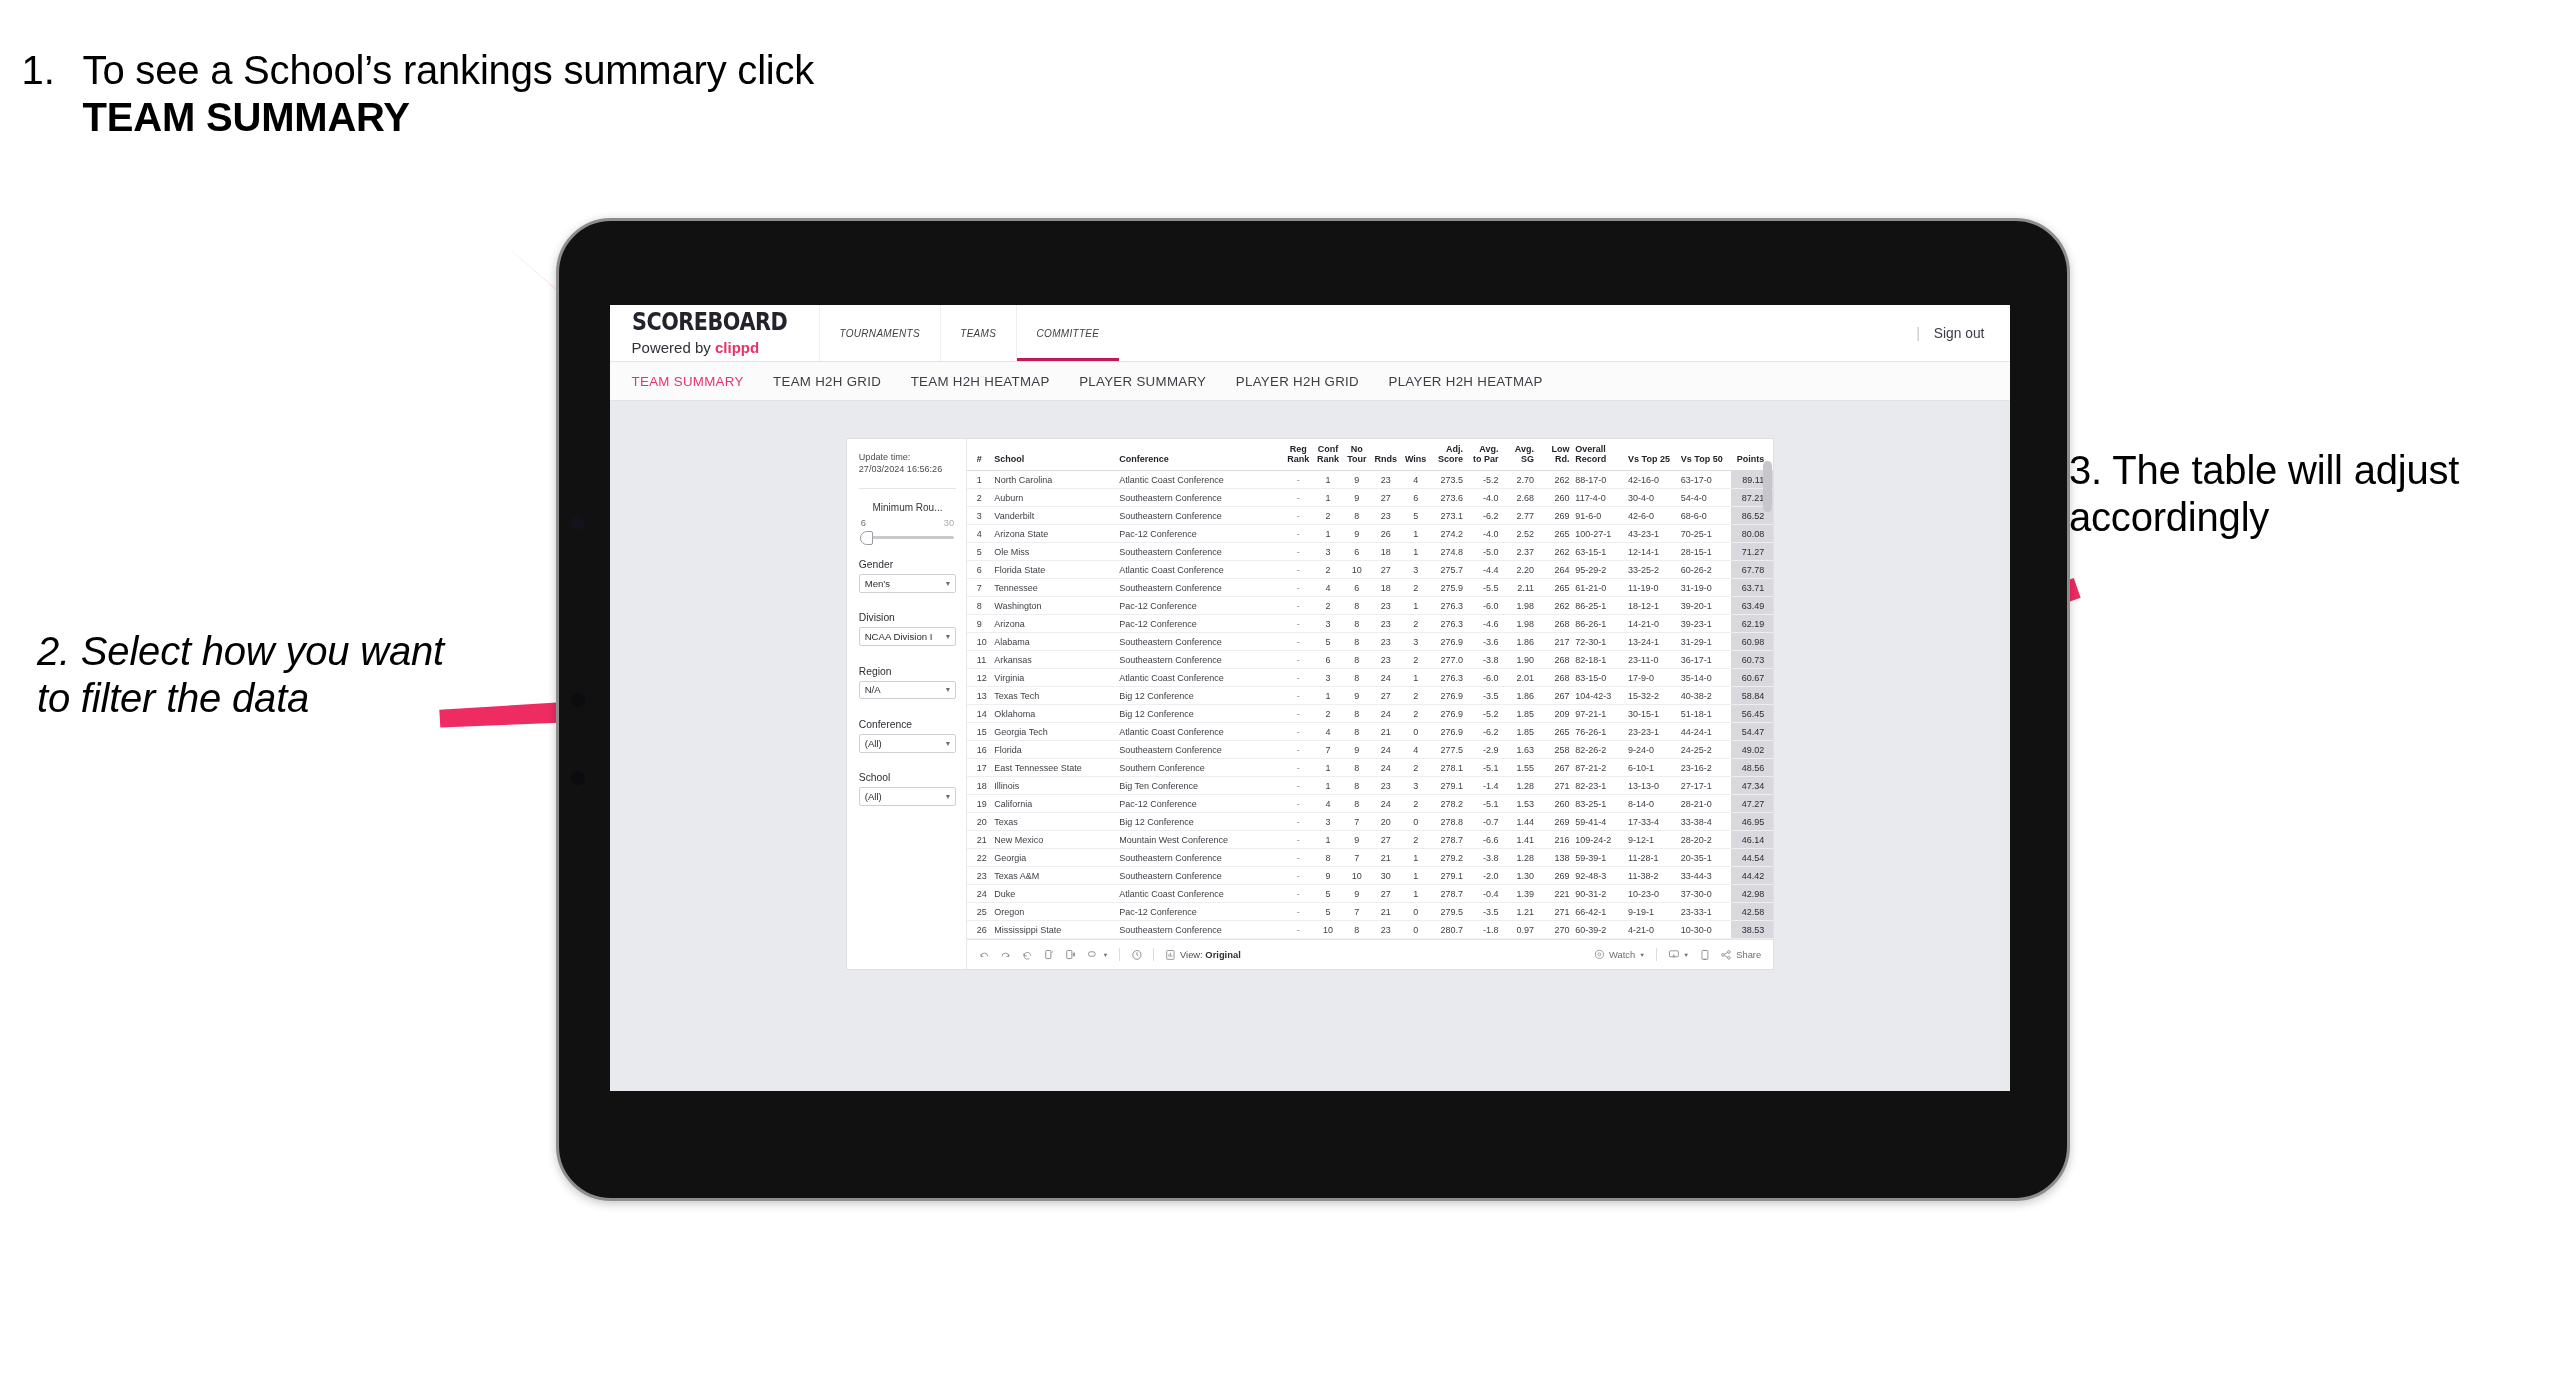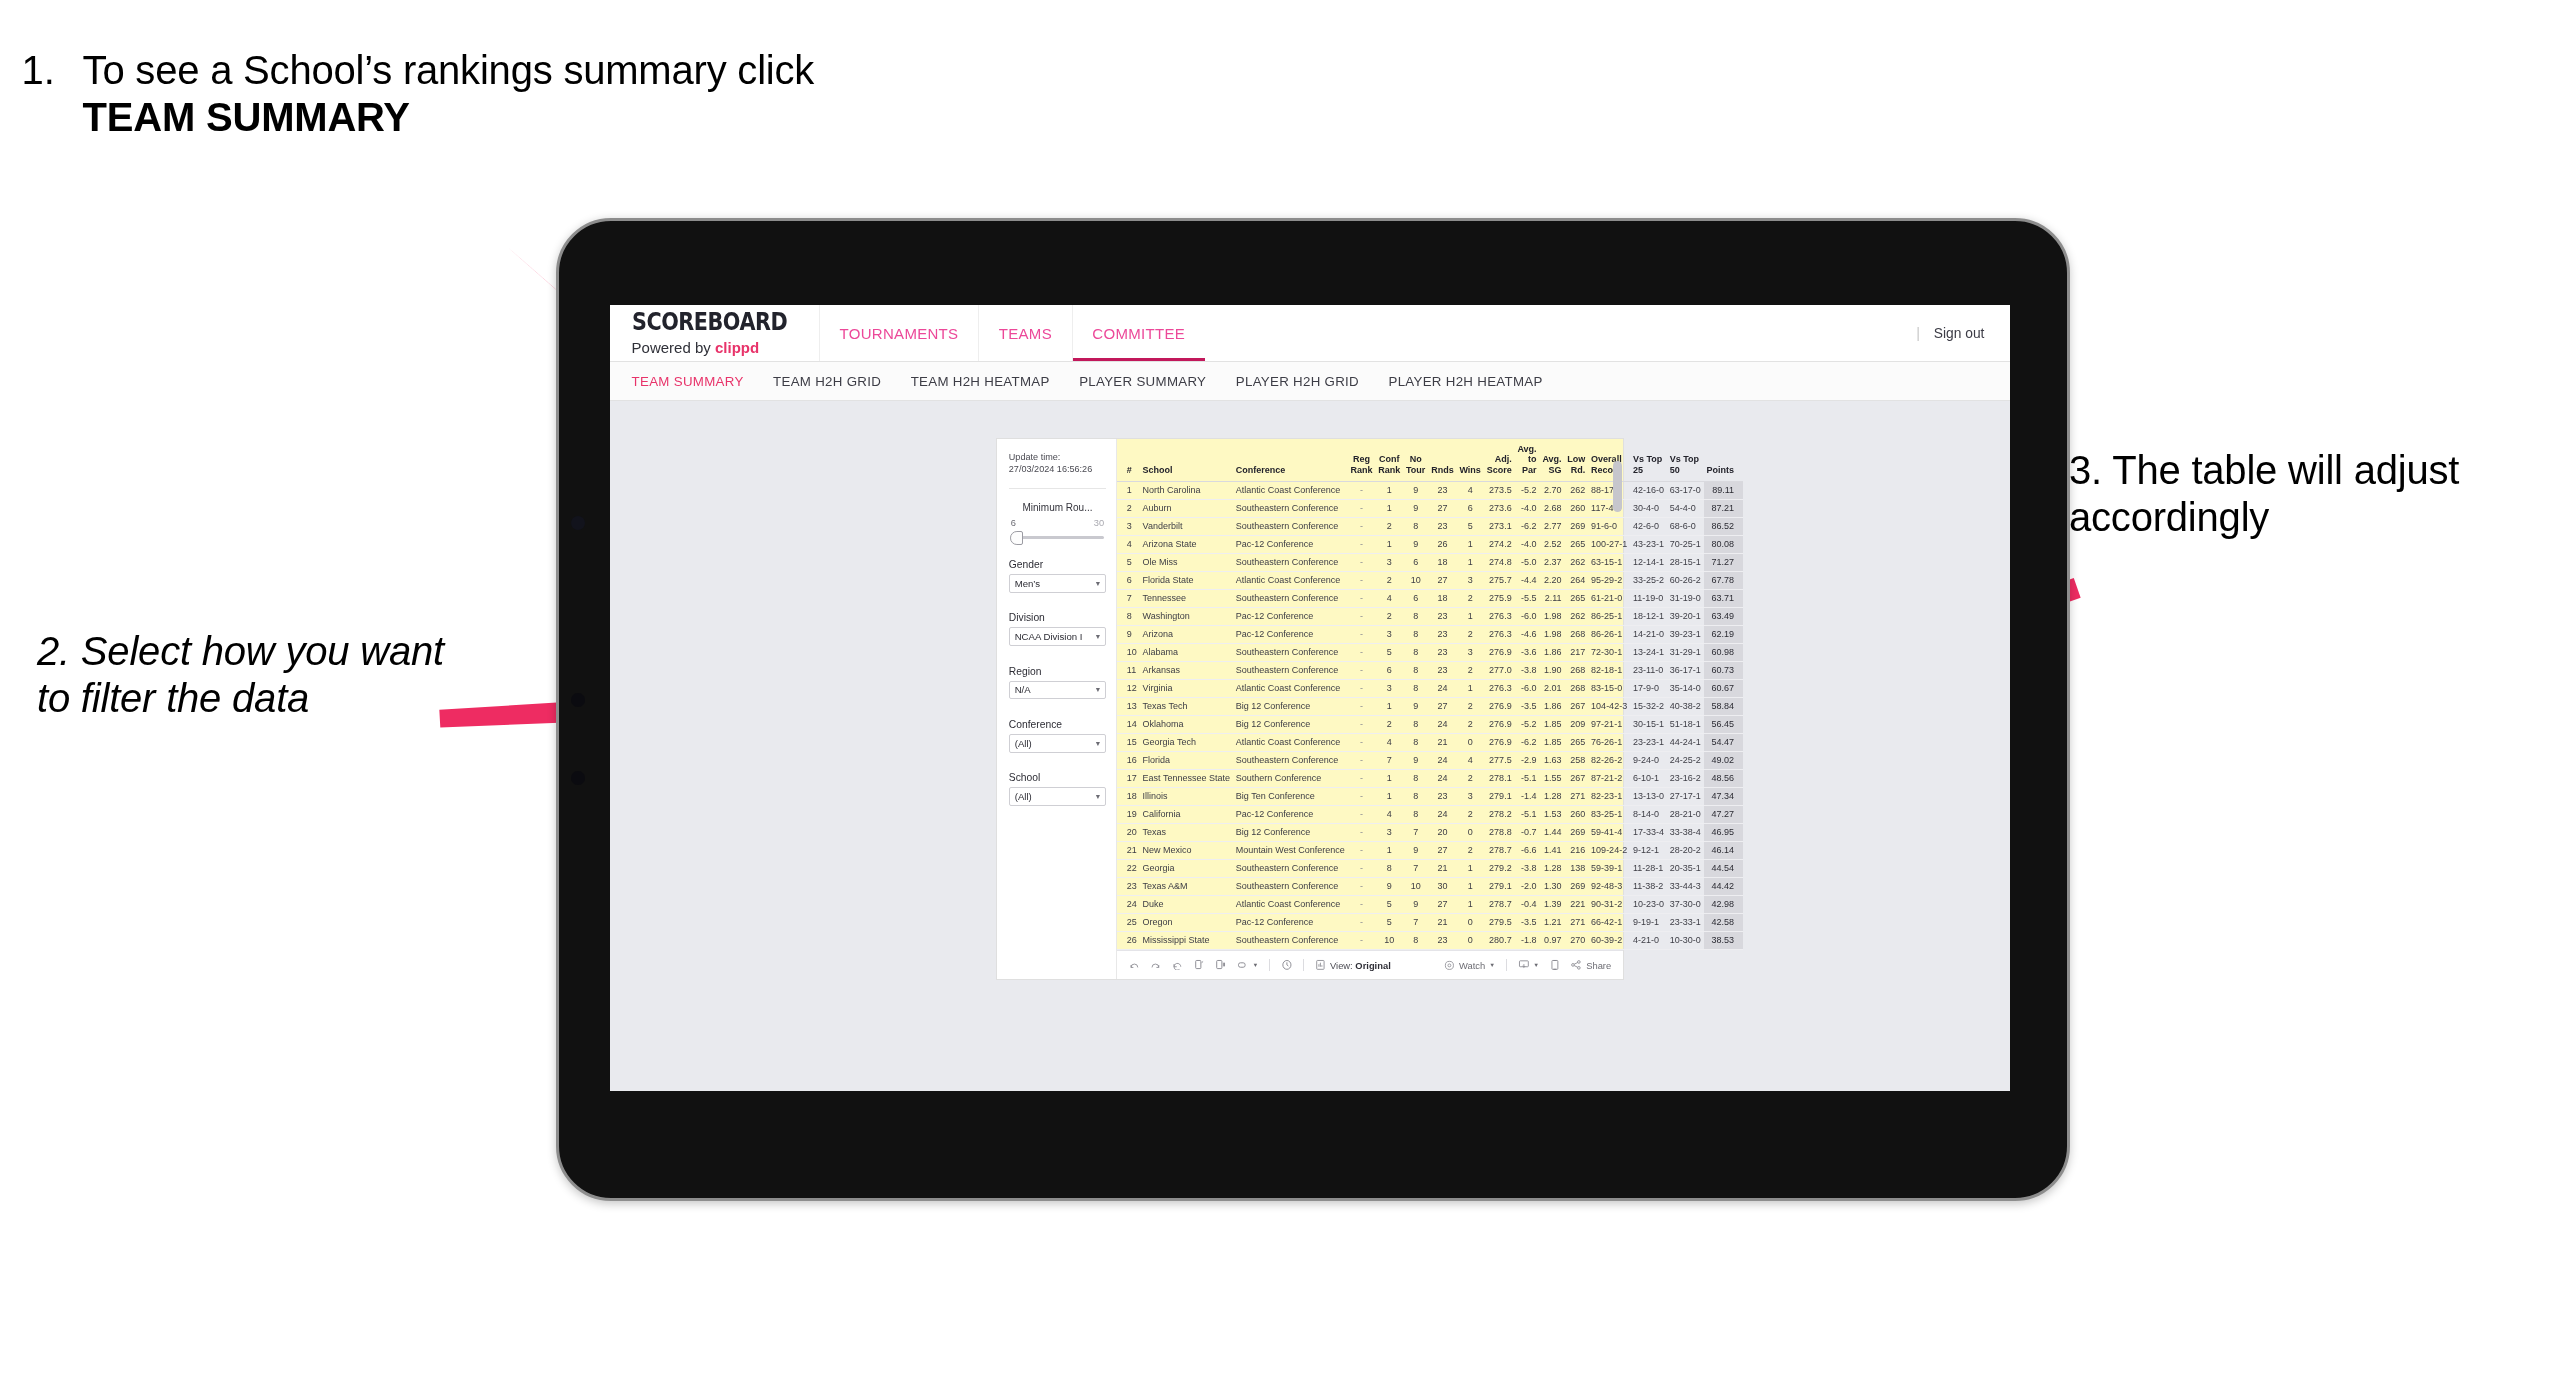--- a/index.html
+++ b/index.html
@@ -59,42 +59,43 @@
     font-family: "DejaVu Sans", sans-serif;
     font-weight: 700; font-size: 21.6px; letter-spacing: -0.5px;
     color: #22232c; line-height: 1; transform: scaleY(1.18) scaleX(.96); transform-origin: left center;
   }
   .brand .sub { font-size: 15px; color:#2f3038; margin-top: 6.9px; line-height:1; }
   .brand .sub .clippd { color:#e8336a; font-weight:700; }
 
   .topnav { display:flex; align-items:stretch; }
   .topnav .item {
     display:flex; align-items:center; padding: 0 19.7px;
-    font-size: 15px; color:#ec4899; letter-spacing:0.3px;
+    font-size: 10px; color:#404040; letter-spacing:0.3px;
     border-left: 1px solid #eeeeee;
     position: relative;
+    font-style: italic;
   }
   .topnav .item.active::after {
     content:""; position:absolute; left:0; right:0; bottom:0; height:2.9px; background:#c2185b;
   }
   .topbar-right { margin-left:auto; display:flex; align-items:center; padding-right: 25.6px; gap: 13.8px; }
   .topbar-right .divider { color:#c9c9c9; font-size:14.7px; }
   .topbar-right .signout { font-size:13.8px; color:#3c3c46; }
 
   #subnav {
     height: 39px; background:#fbfbfb; display:flex; align-items:center;
     padding-left: 21.6px; gap: 29.5px; border-bottom: 1px solid #e2e2e2;
   }
   #subnav .tab { font-size: 13.3px; color:#3d3d46; letter-spacing:0.3px; }
   #subnav .tab.active { color:#e8336a; }
 
   
   #canvas { padding: 37px 0 0 0; display:flex; justify-content:center; }
   #card {
-    width: 628px; background:#fef9c3; border:1px solid #dfdfdf;
+    width: 928px; background:#ffffff; border:1px solid #dfdfdf;
     display:flex; flex-direction:column;
   }
   #card-body { display:flex; }
 
   
   #filters { width: 120px; border-right:1px solid #e8e8e8; padding: 11.8px 9.8px 9.8px 11.8px; background:#fff; }
   .upd { font-size: 9.1px; color:#4a4a52; line-height:1.35; }
   .hr { height:1px; background:#e6e6e6; margin: 12.8px 0 12.8px 0; }
   .slider-title { font-size: 10px; color:#34343c; text-align:center; margin-bottom:4.9px; }
   .slider-vals { display:flex; justify-content:space-between; font-size:9.3px; color:#6a6a72; padding:0 2px 3.9px 2px; }

